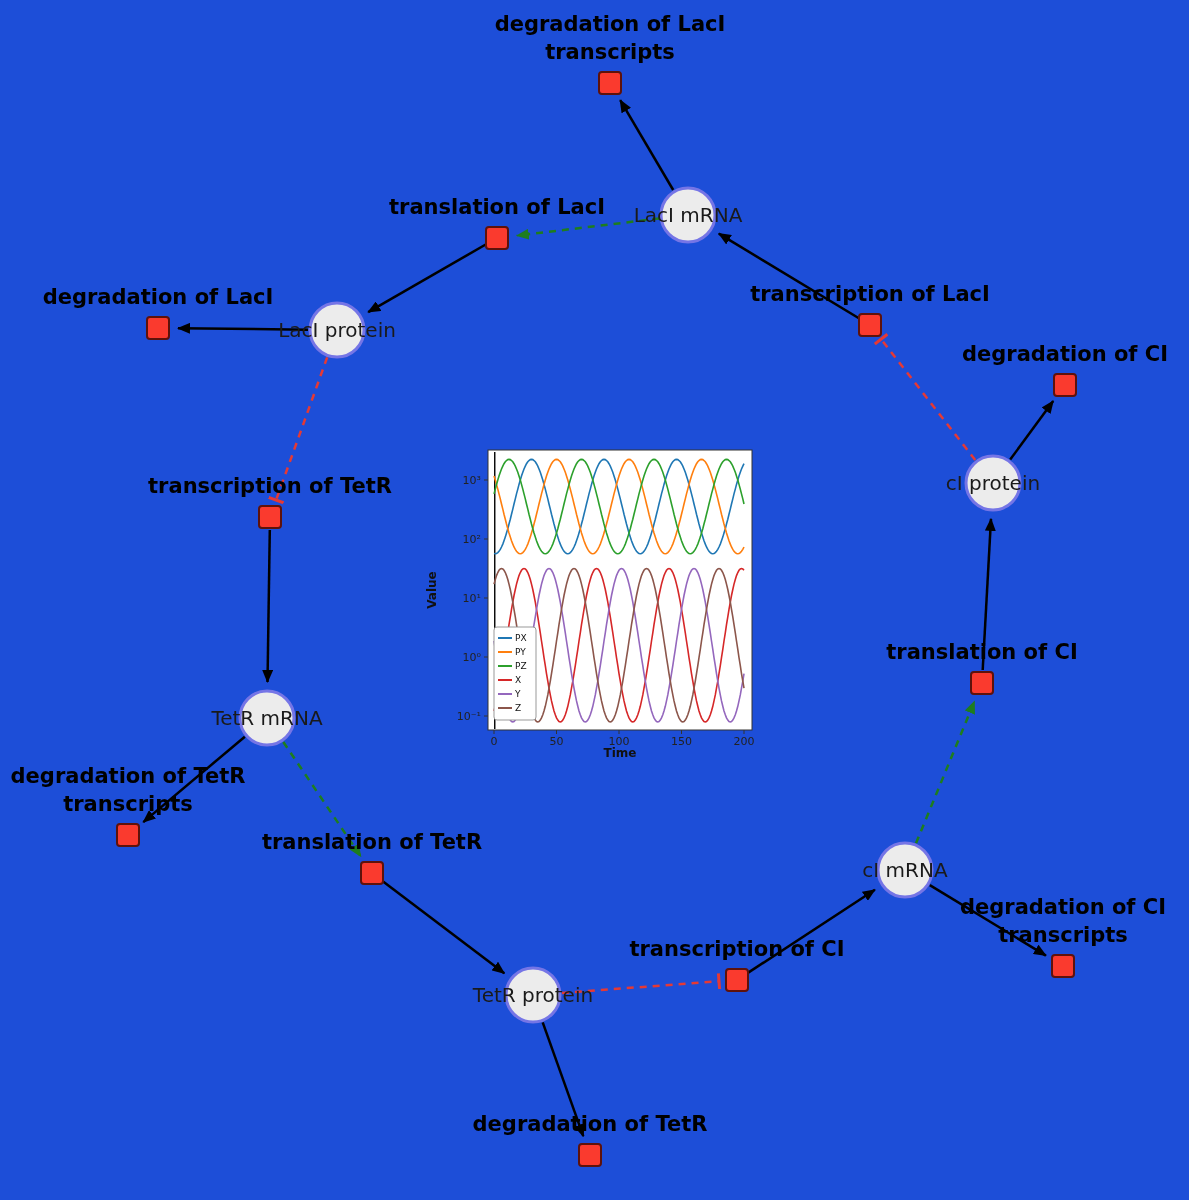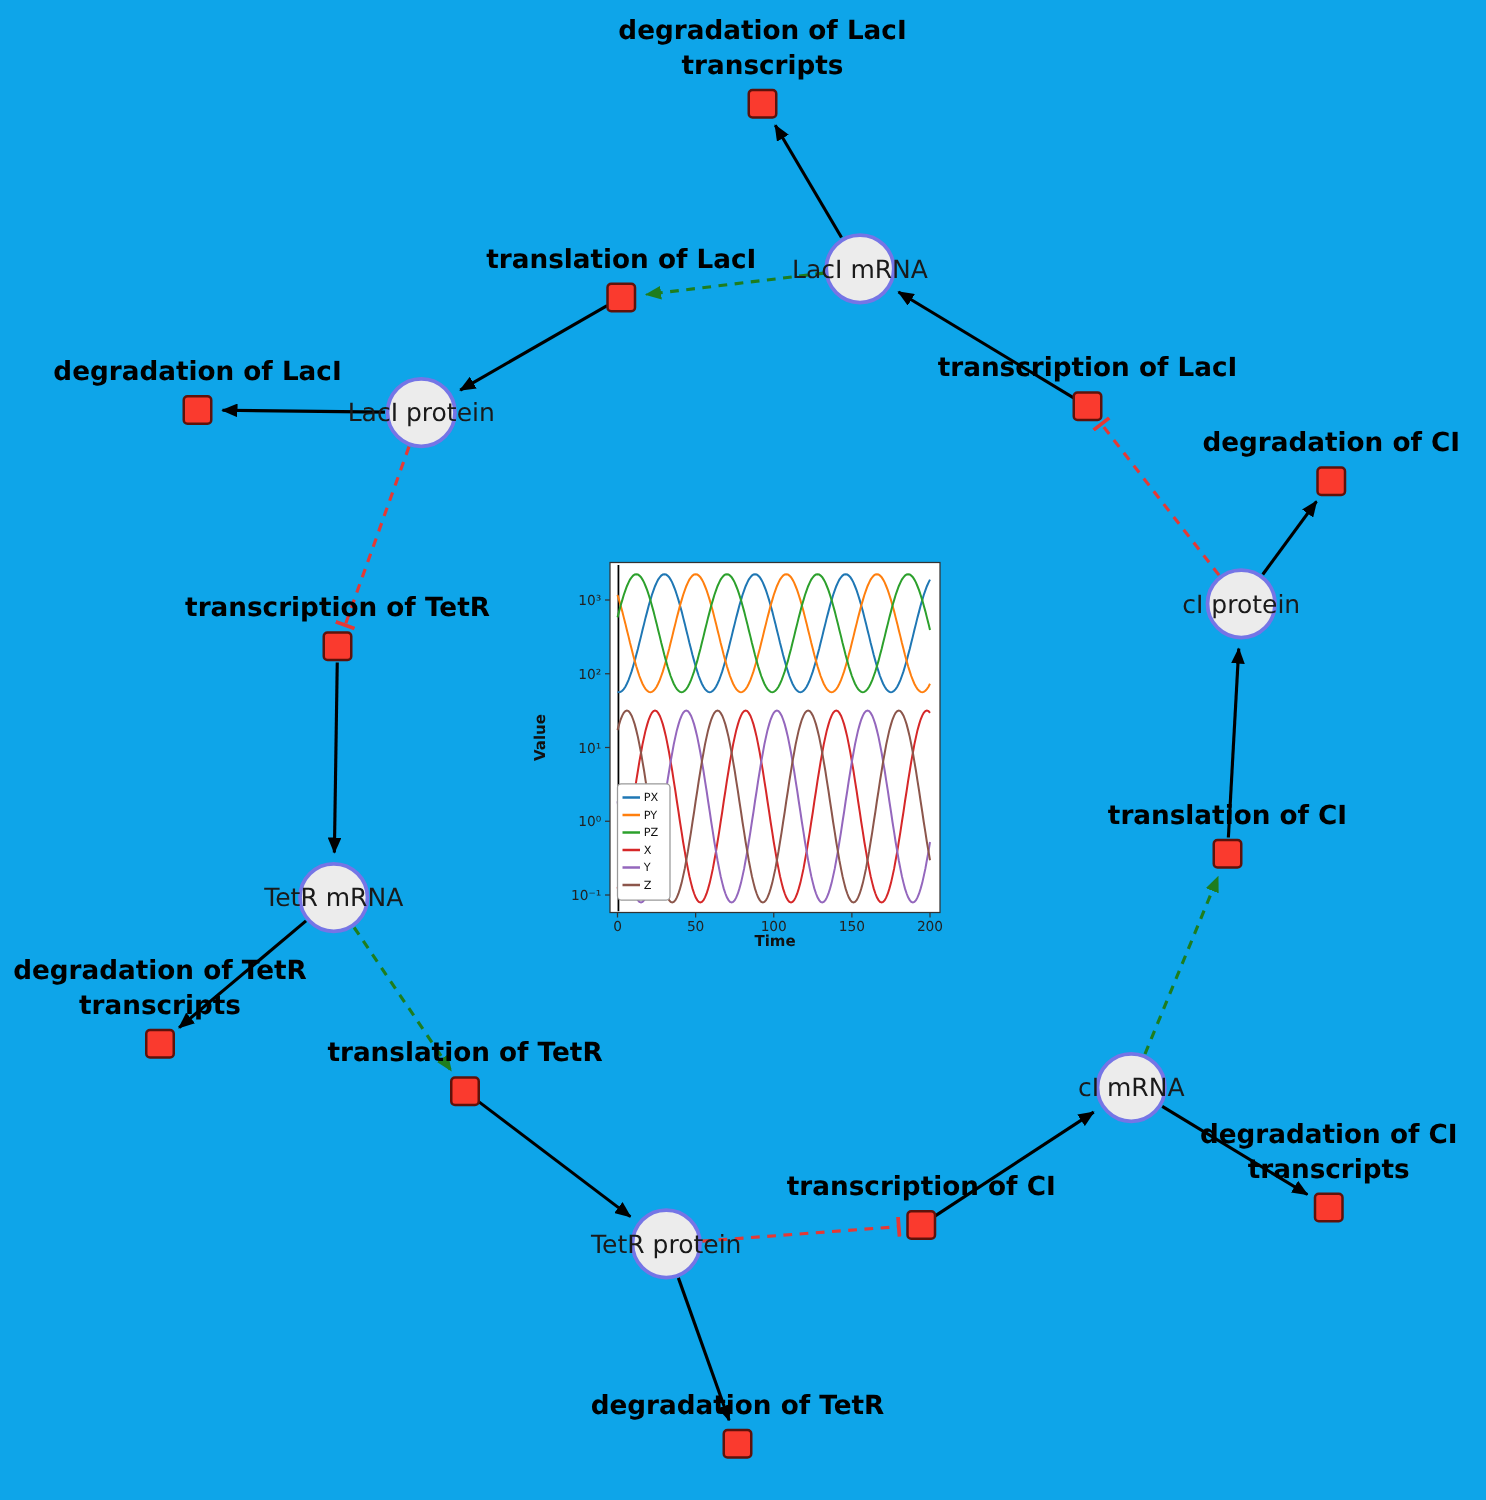--- a/index.html
+++ b/index.html
@@ -1,16 +1,16 @@
 <!DOCTYPE html>
 <html><head>
 <meta charset="utf-8">
 <style>
   html,body{margin:0;padding:0;background:#ffffff;}
-  #stage{position:relative;width:1189px;height:1200px;background:#0ea5e9;overflow:hidden;}
+  #stage{position:relative;width:1189px;height:1200px;background:#1d4ed8;overflow:hidden;}
   svg{position:absolute;top:0;left:0;}
   .species-label{font:20px "DejaVu Sans", sans-serif;fill:#1a1a1a;text-anchor:middle;}
   .reaction-label{font:bold 21px "DejaVu Sans", sans-serif;fill:#000000;text-anchor:middle;}
   .tick-label{font:11px "DejaVu Sans", sans-serif;fill:#222222;}
   .axis-label{font:bold 12px "DejaVu Sans", sans-serif;fill:#111111;}
   .legend-label{font:9px "DejaVu Sans", sans-serif;fill:#111111;}
 </style>
 </head>
 <body>
 

